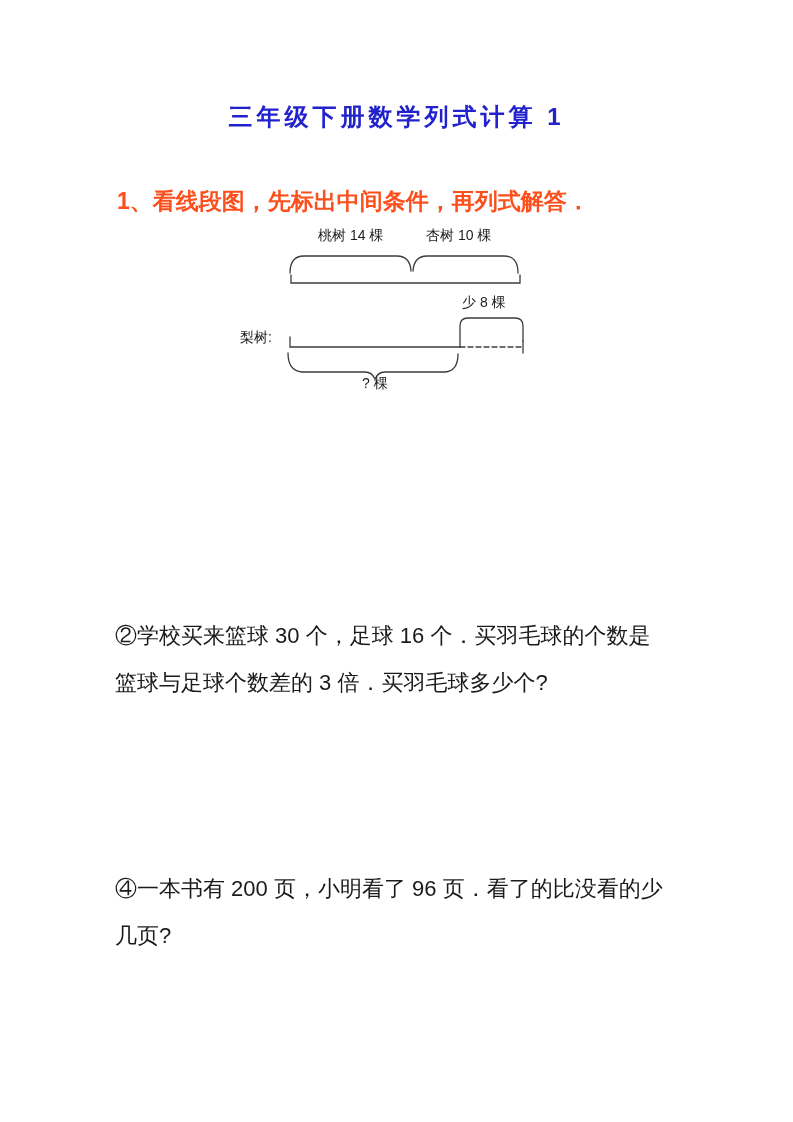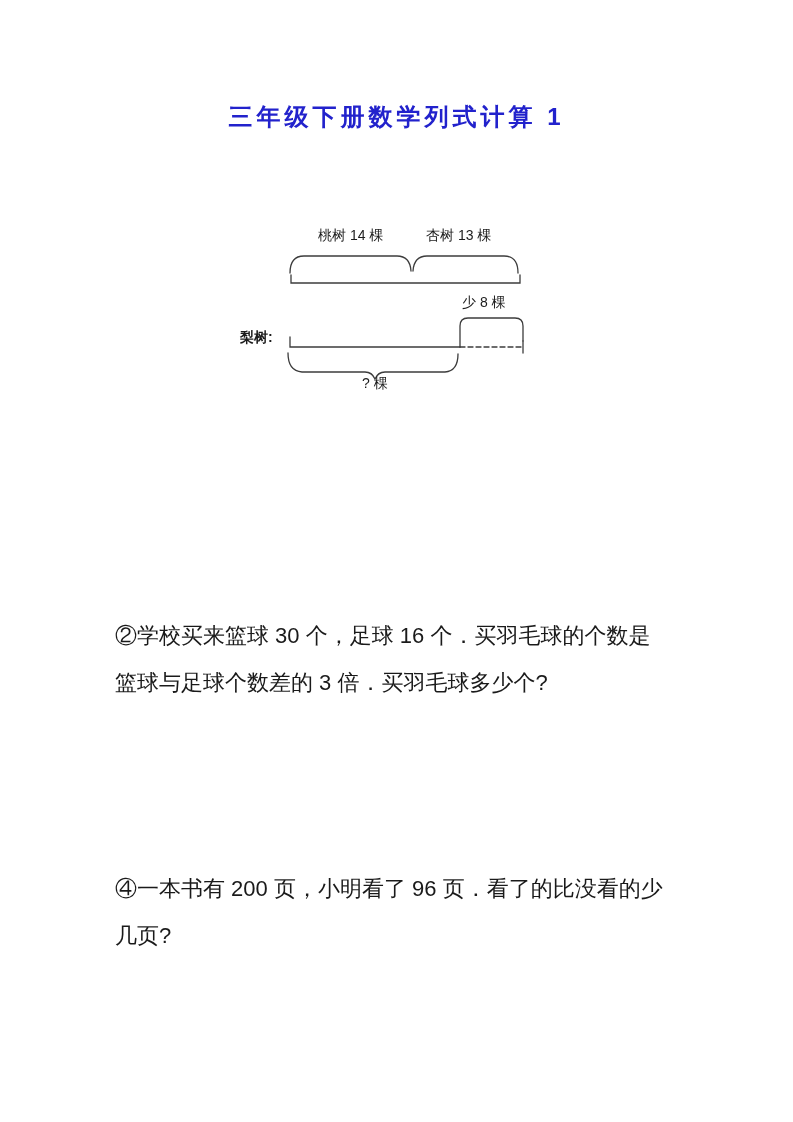--- a/index.html
+++ b/index.html
@@ -63,51 +63,52 @@
   .dlabel {
     position: absolute;
     font-size: 14px;
     color: #1c1c1c;
     white-space: nowrap;
     text-align: right;
   }
   .dlabel-peach    { left: 88px;  top: 2px; }
   .dlabel-apricot  { left: 196px; top: 2px; }
   .dlabel-less     { left: 232px; top: 69px; }
-  .dlabel-pear     { left: 10px;  top: 104px; font-weight: bold; }
+  .dlabel-pear     { left: 10px;  top: 104px; }
   .dlabel-question { left: 132px; top: 150px; }
 </style>
 </head>
 <body>
 
 <div class="page" style="--title-color: #2222cc; --heading-color: #fb4f1c; --body-color: #1a1a1a; --line-color: #3c3c3c;">
 
   <div class="doc-title">三年级下册数学列式计算 1</div>
 
+  <div class="section-heading heading-1">1、看线段图，先标出中间条件，再列式解答．</div>
 
   <div class="diagram">
     <svg width="310" height="180" viewBox="0 0 310 180" fill="none" stroke="currentColor" stroke-width="1.3" stroke-linecap="round">
 
       <path d="M60,48 Q60,31 74,31 H167 Q180,31 181,46"></path>
 
       <path d="M183,46 Q184,31 197,31 H274 Q288,31 288,48"></path>
 
       <path d="M61,50 V58 H290 V50"></path>
 
       <path d="M230,122 V101 Q230,93 238,93 H285 Q293,93 293,101 V116"></path>
 
       <path d="M60,112 V122 H230"></path>
 
       <path d="M230,122 H293" stroke-dasharray="5,3"></path>
       <path d="M293,116 V128"></path>
 
       <path d="M58,128 Q58,146 72,147 H135 Q142,147 145,154 Q148,147 155,147 H215 Q228,146 228,129"></path>
     </svg>
     <span class="dlabel dlabel-peach">桃树 14 棵</span>
-    <span class="dlabel dlabel-apricot">杏树 13 棵</span>
+    <span class="dlabel dlabel-apricot">杏树 10 棵</span>
     <span class="dlabel dlabel-less">少 8 棵</span>
     <span class="dlabel dlabel-pear">梨树:</span>
     <span class="dlabel dlabel-question">? 棵</span>
   </div>
 
 
   <div class="problem problem-2">②学校买来篮球 30 个，足球 16 个．买羽毛球的个数是
 篮球与足球个数差的 3 倍．买羽毛球多少个?</div>
   <div class="problem problem-4">④一本书有 200 页，小明看了 96 页．看了的比没看的少
 几页?</div>

